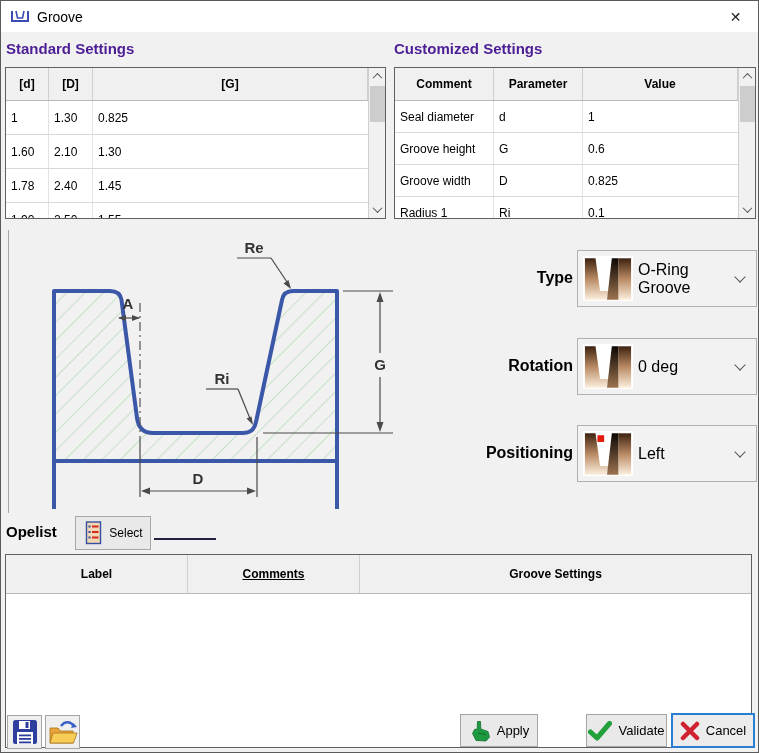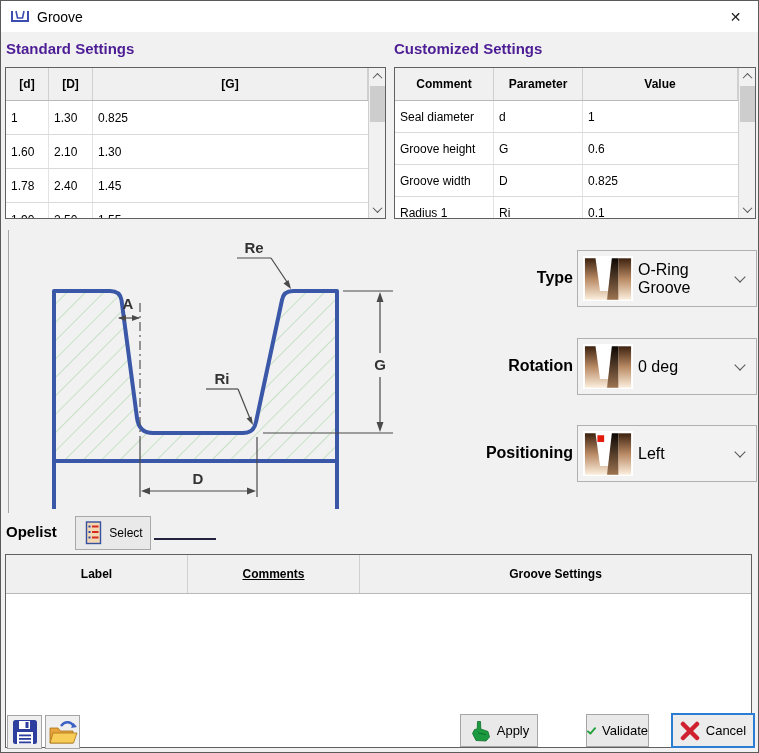--- a/index.html
+++ b/index.html
@@ -78,21 +78,21 @@
   .bt-c1 { width:182px; } .bt-c2 { width:172px;text-decoration:underline; } .bt-c3 { flex:1; border-right:none; }
 
   
   .icon-btn { position:absolute; top:714px; width:35px; height:34px; background:#efefef;
               border:1px solid #a5a5a5; display:flex; align-items:center; justify-content:center; cursor:default; }
   .save-btn { left:6px; } .open-btn { left:44px; }
   .text-btn { position:absolute; top:713px; height:33px; background:#e9e9e9; border:1px solid #a5a5a5;
               display:flex; align-items:center; justify-content:center; gap:6px; font-size:13px;
               color:#000; cursor:default; }
   .apply-btn { left:459px; width:78px;text-align:right; }
-  .validate-btn { left:585px; width:63px; }
+  .validate-btn { left:585px; width:81px; }
   .cancel-btn { left:670px; width:84px; height:35px; top:712px; border:2px solid #2b7cd3; background:#ececec; }
 </style>
 </head>
 <body>
 
 <div class="window">
 
   <svg width="0" height="0" style="position:absolute" aria-hidden="true">
     <defs>
       <linearGradient id="gCopper" x1="0" y1="2" x2="0" y2="45" gradientUnits="userSpaceOnUse">

